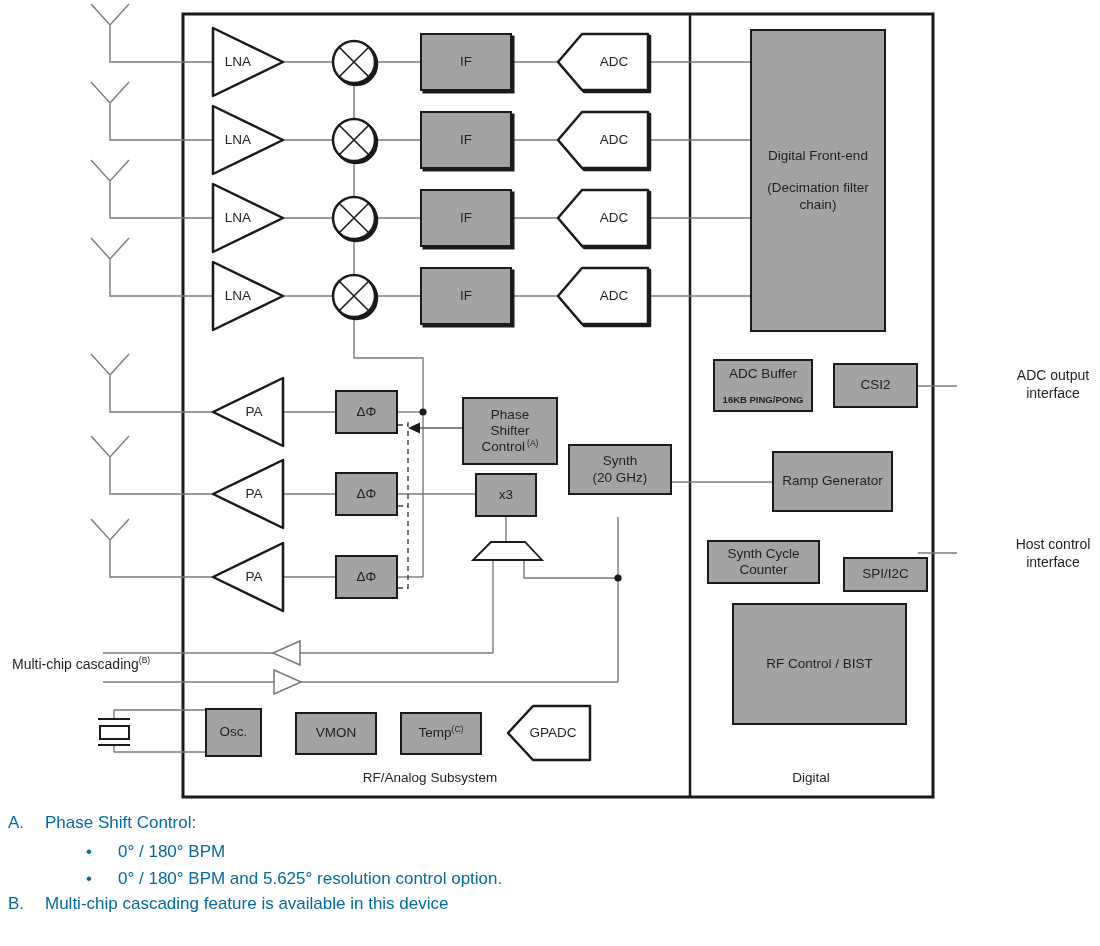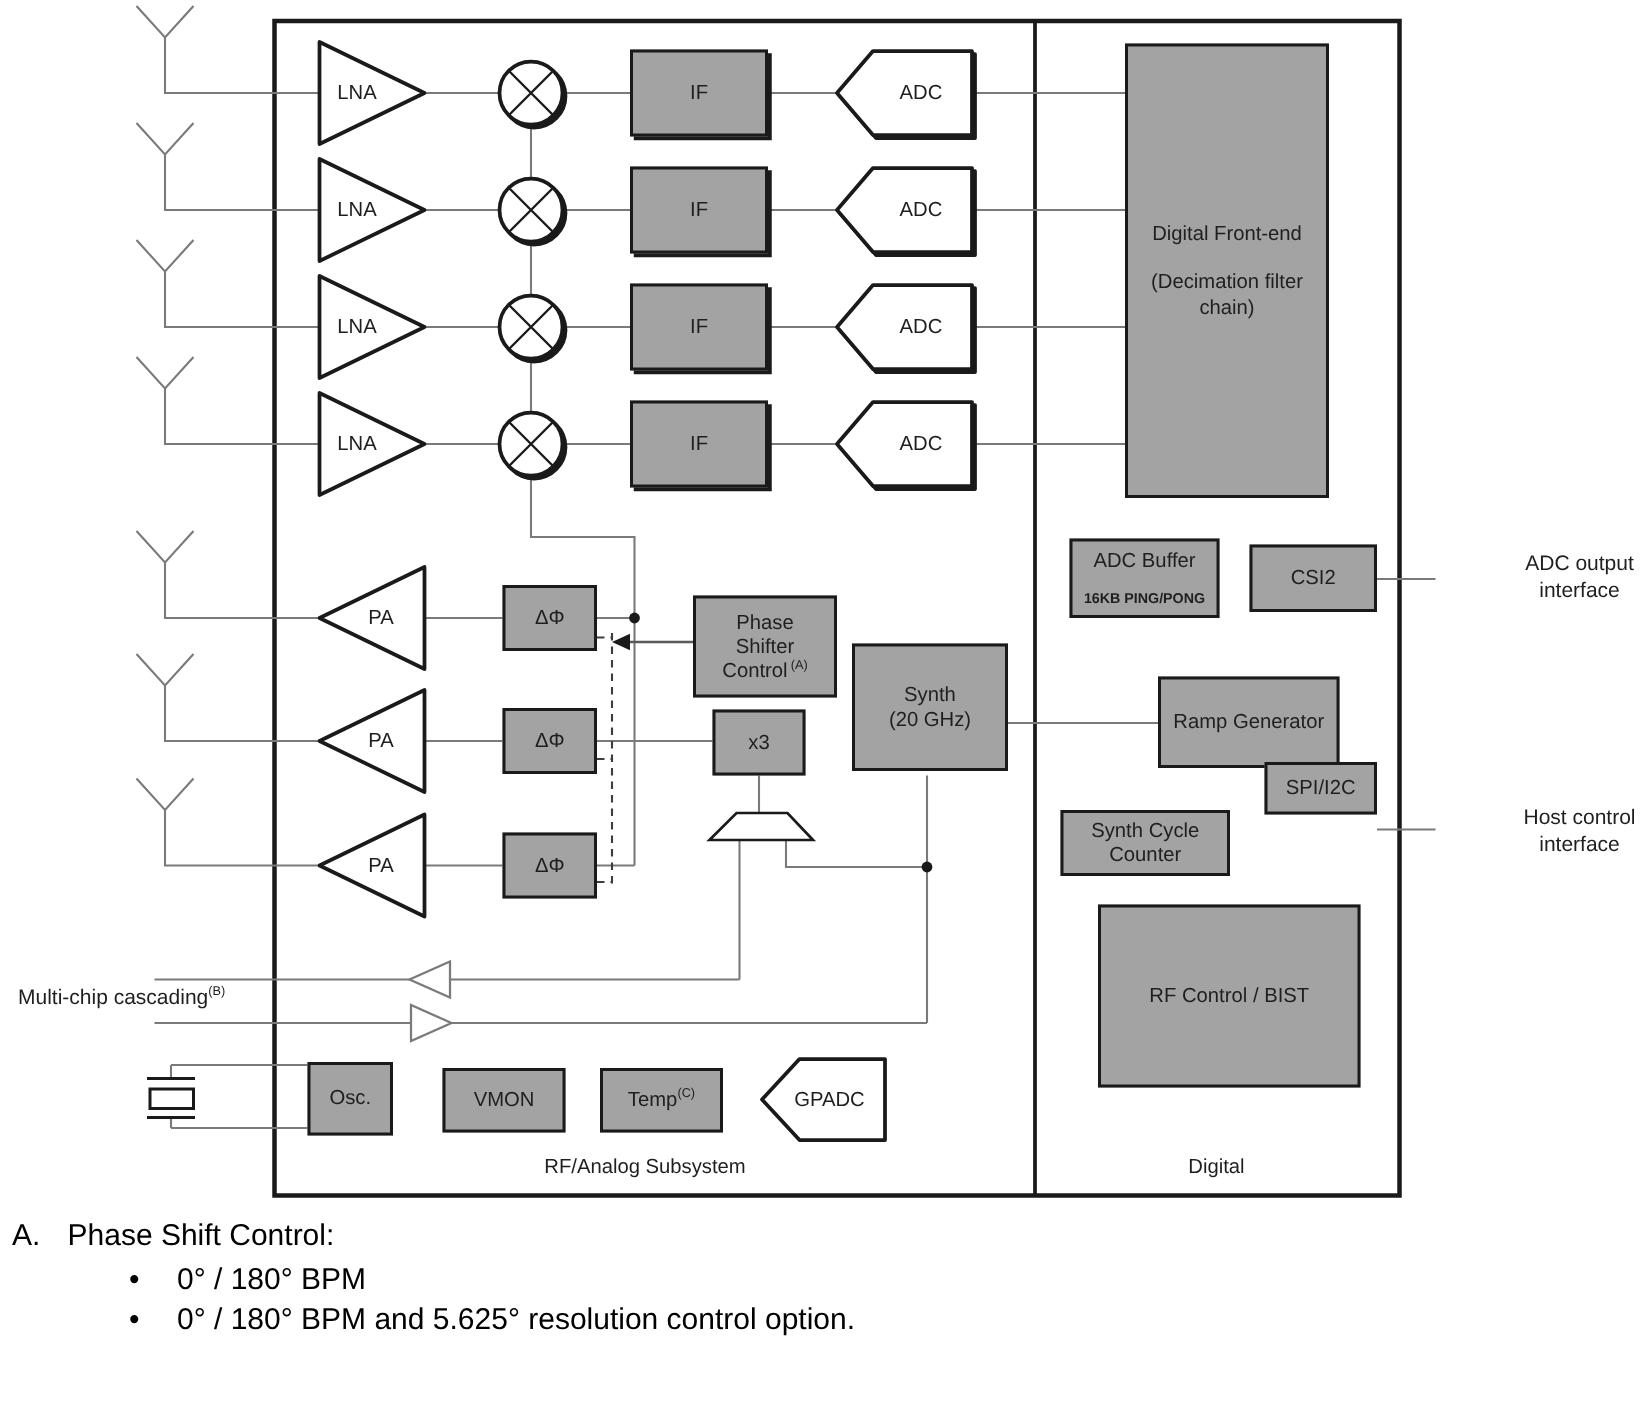--- a/index.html
+++ b/index.html
@@ -9,21 +9,21 @@
   .box{position:absolute;box-sizing:border-box;border:2px solid #1a1a1a;background:#a3a3a3;
        display:flex;align-items:center;justify-content:center;text-align:center;
        font-size:13.5px;line-height:1.2;color:#1f1f1f;}
   .box.shadow{box-shadow:2.5px 2.5px 0 #1a1a1a;}
   .shadow3{filter:drop-shadow(2.5px 2.5px 0px #1a1a1a);}
   .lbl{position:absolute;font-size:13.5px;color:#1f1f1f;text-align:center;line-height:1.25;}
   .lbl.left{text-align:left;}
   .sub{font-size:9.5px;font-weight:700;margin-top:12px;letter-spacing:0;}
   sup{font-size:8.5px;vertical-align:super;line-height:0;}
   .gap-top{margin-top:16px;}
-  .fn{position:absolute;font-size:20px;color:#000000;white-space:nowrap;}
+  .fn{position:absolute;font-size:17px;color:#0369a1;white-space:nowrap;}
 </style>
 </head>
 <body>
 
 <div class="canvas">
 
   <svg class="layer" width="1100" height="946" viewBox="0 0 1100 946">
 
     <rect x="183" y="14" width="750" height="783" fill="none" stroke="#1a1a1a" stroke-width="3"></rect>
     <line x1="690" y1="14" x2="690" y2="797" stroke="#1a1a1a" stroke-width="2.5"></line>
@@ -163,21 +163,21 @@
   <div class="box" style="left:462px;top:397px;width:96px;height:68px">
     <div>
       <div>Phase</div>
       <div>Shifter</div>
       <div><span>Control</span><sup style="margin-left:2px">(A)</sup></div>
     </div>
   </div>
 
   <div class="box" style="left:475px;top:473px;width:62px;height:44px">x3</div>
 
-  <div class="box" style="left:568px;top:429px;width:104px;height:85px">
+  <div class="box" style="left:568px;top:444px;width:104px;height:51px">
     <div>
       <div>Synth</div>
       <div>(20 GHz)</div>
     </div>
   </div>
 
   <div class="box" style="left:205px;top:708px;width:57px;height:49px">Osc.</div>
   <div class="box" style="left:295px;top:712px;width:82px;height:43px">VMON</div>
   <div class="box" style="left:400px;top:712px;width:82px;height:43px">
     <div><span>Temp</span><sup>(C)</sup></div>
@@ -197,21 +197,21 @@
       <div class="sub">16KB PING/PONG</div>
     </div>
   </div>
 
   <div class="box" style="left:833px;top:363px;width:85px;height:45px">CSI2</div>
 
   <div class="box" style="left:772px;top:451px;width:121px;height:61px">Ramp Generator</div>
 
   <div class="box" style="left:707px;top:540px;width:113px;height:44px">Synth Cycle Counter</div>
 
-  <div class="box" style="left:843px;top:508px;width:75px;height:35px">SPI/I2C</div>
+  <div class="box" style="left:843px;top:557px;width:85px;height:35px">SPI/I2C</div>
 
   <div class="box" style="left:732px;top:603px;width:175px;height:122px">RF Control / BIST</div>
 
   <div class="lbl" style="left:330px;top:770px;width:200px">RF/Analog Subsystem</div>
   <div class="lbl" style="left:761px;top:770px;width:100px">Digital</div>
 
   <div class="lbl" style="left:983px;top:367px;width:140px;font-size:14px">
     <div>ADC output</div>
     <div>interface</div>
   </div>
@@ -225,14 +225,17 @@
 
   <div class="fn" style="left:8px;top:813px">
     <span style="display:inline-block;width:37px">A.</span><span>Phase Shift Control:</span>
   </div>
   <div class="fn" style="left:86px;top:842px">
     <span style="display:inline-block;width:32px">•</span><span>0° / 180° BPM</span>
   </div>
   <div class="fn" style="left:86px;top:869px">
     <span style="display:inline-block;width:32px">•</span><span>0° / 180° BPM and 5.625° resolution control option.</span>
   </div>
+  <div class="fn" style="left:8px;top:894px">
+    <span style="display:inline-block;width:37px">B.</span><span>Multi-chip cascading feature is available in this device</span>
+  </div>
 
 </div>
 
 </body></html>

